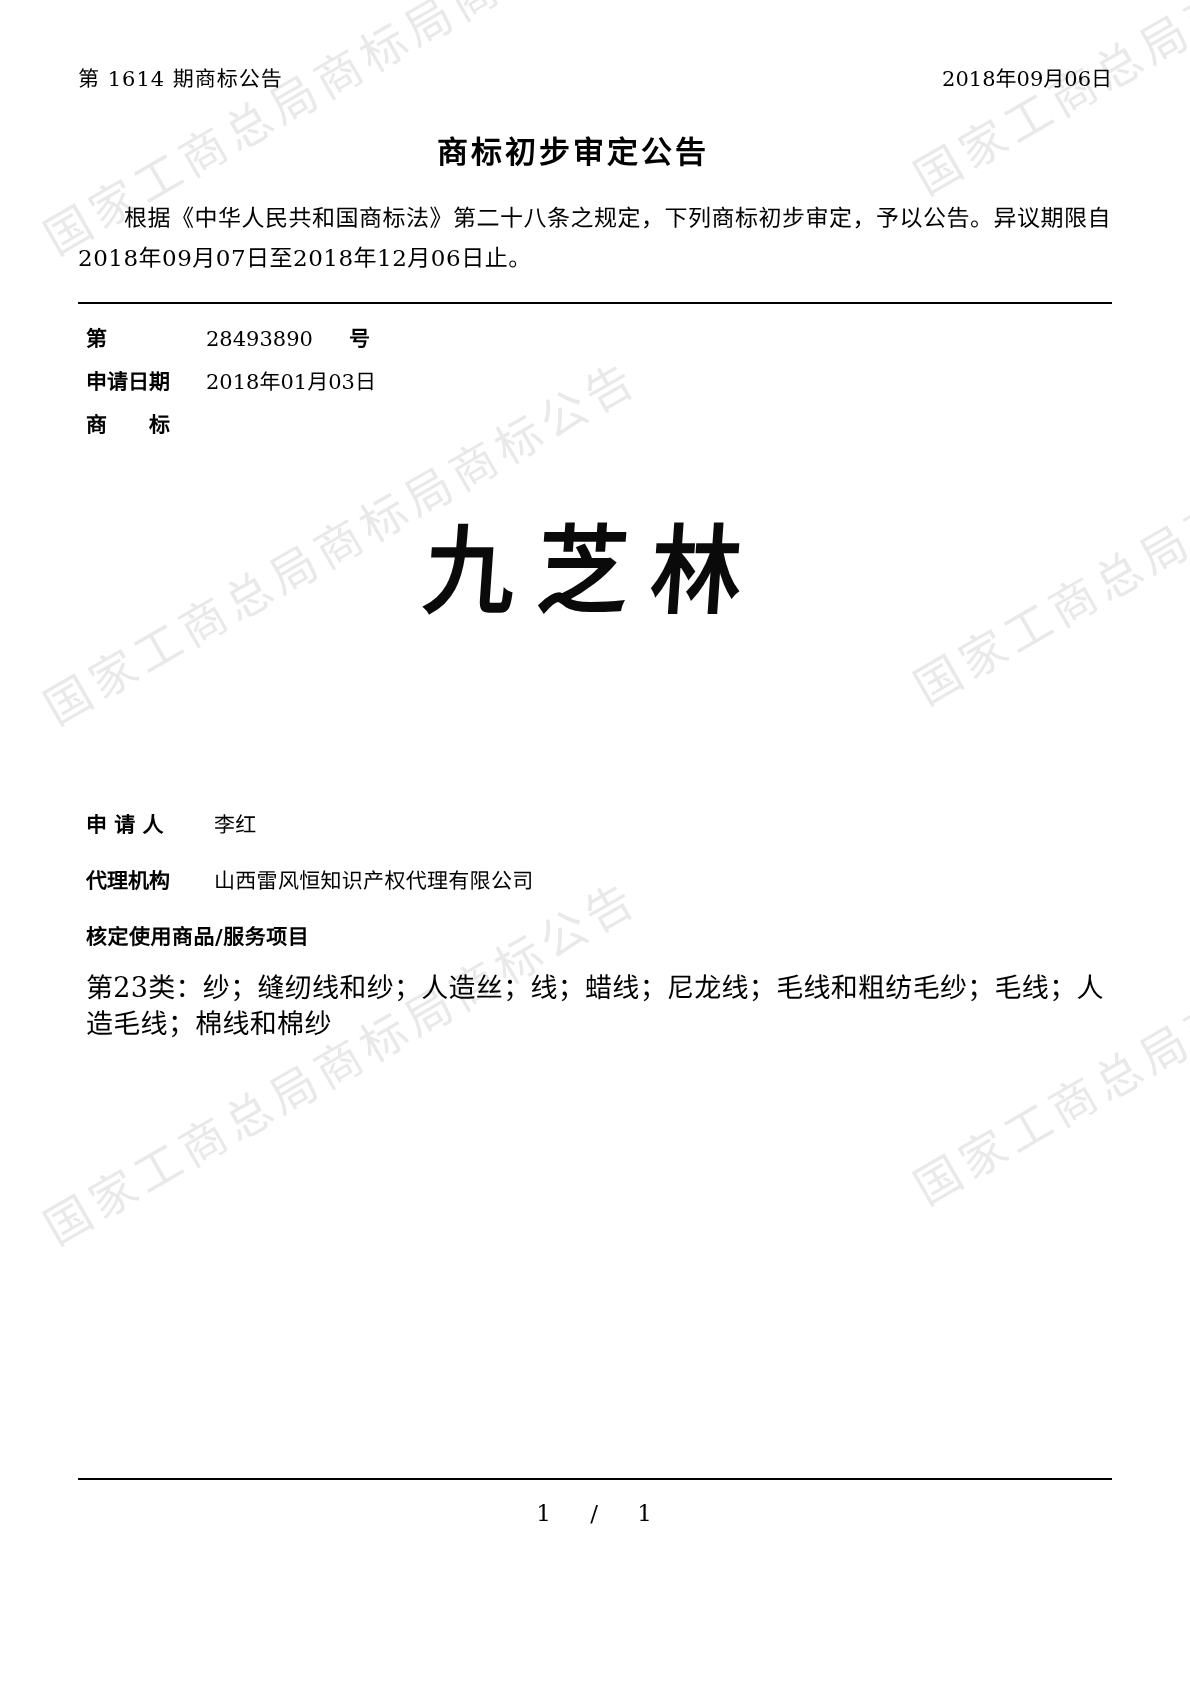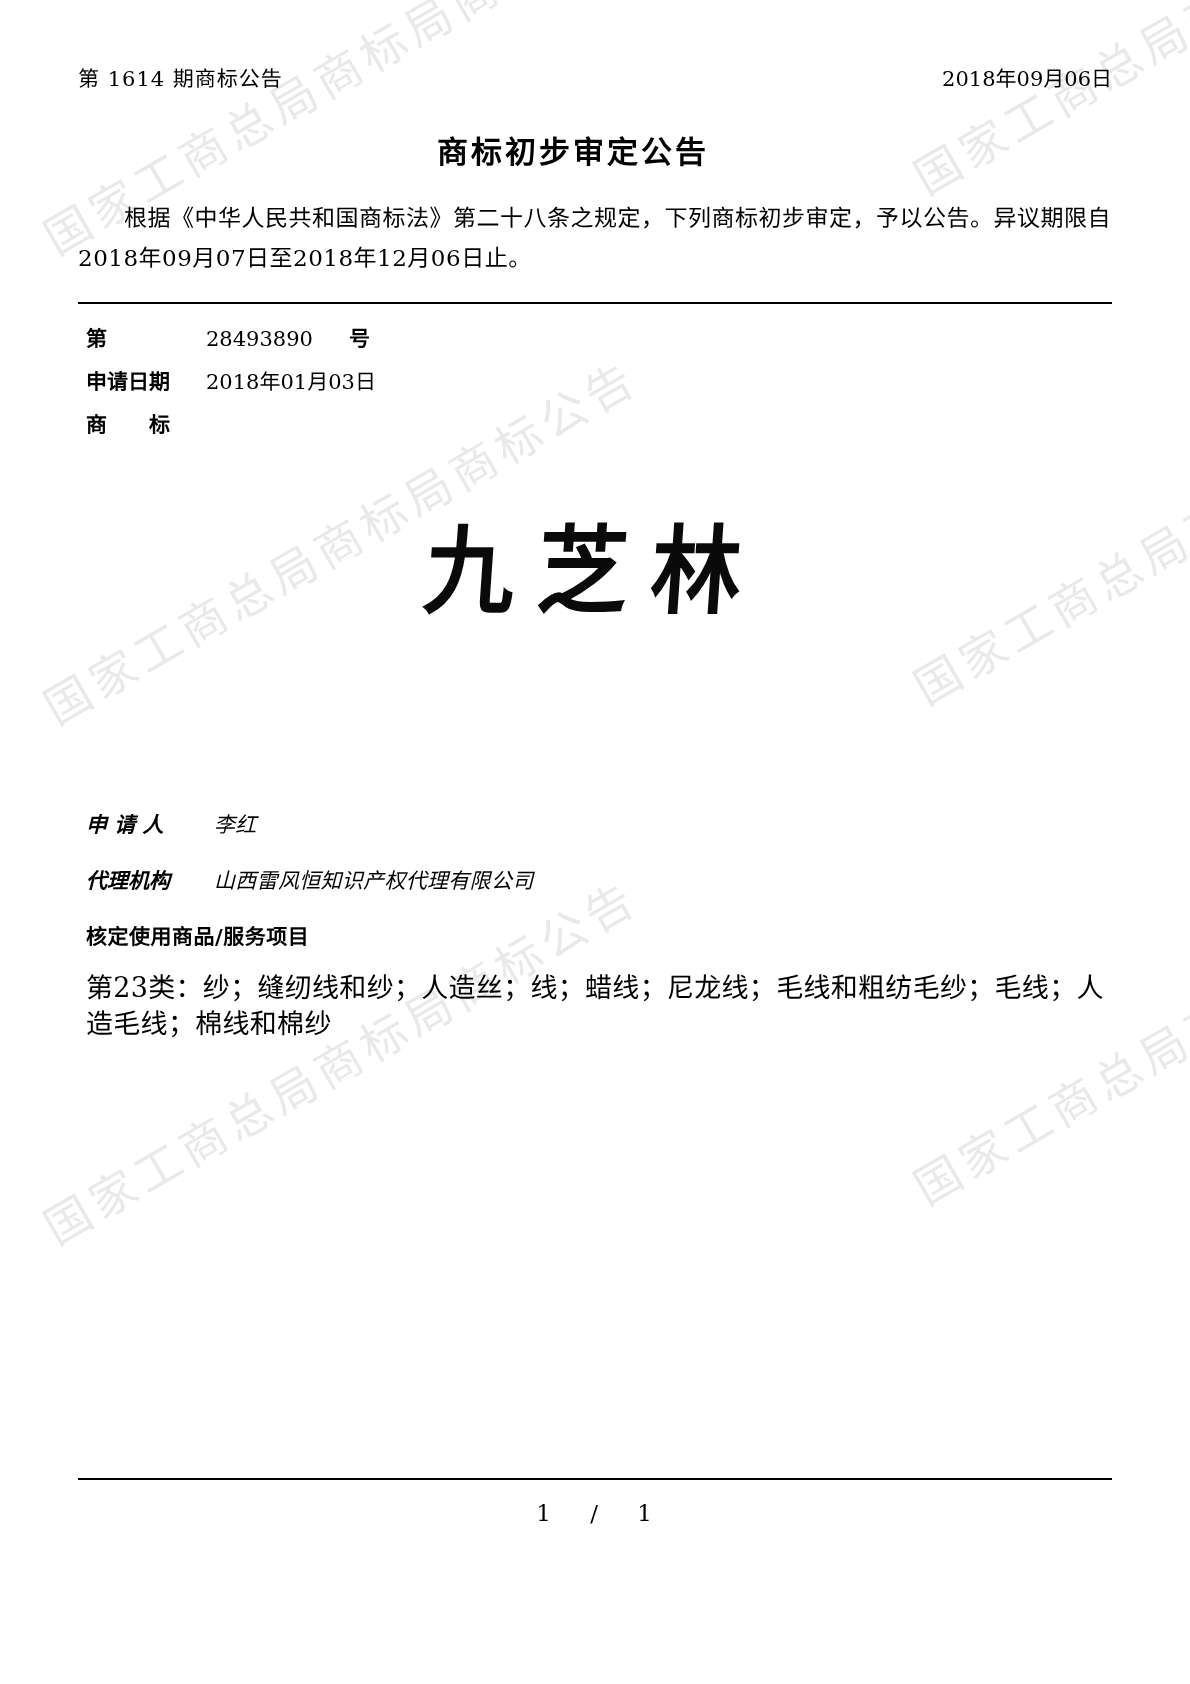--- a/index.html
+++ b/index.html
@@ -144,21 +144,20 @@
     left: 86px;
     right: 78px;
     top: 808px;
     z-index: 3;
     font-size: 21px;
   }
   .arow {
     display: flex;
     align-items: center;
     margin-bottom: 26px;
-    font-style: italic;
   }
   .alabel {
     font-weight: bold;
     flex: 0 0 128px;
     width: 128px;
   }
   .avalue { letter-spacing: 0.3px; }
 
   .section-title {
     font-weight: bold;

